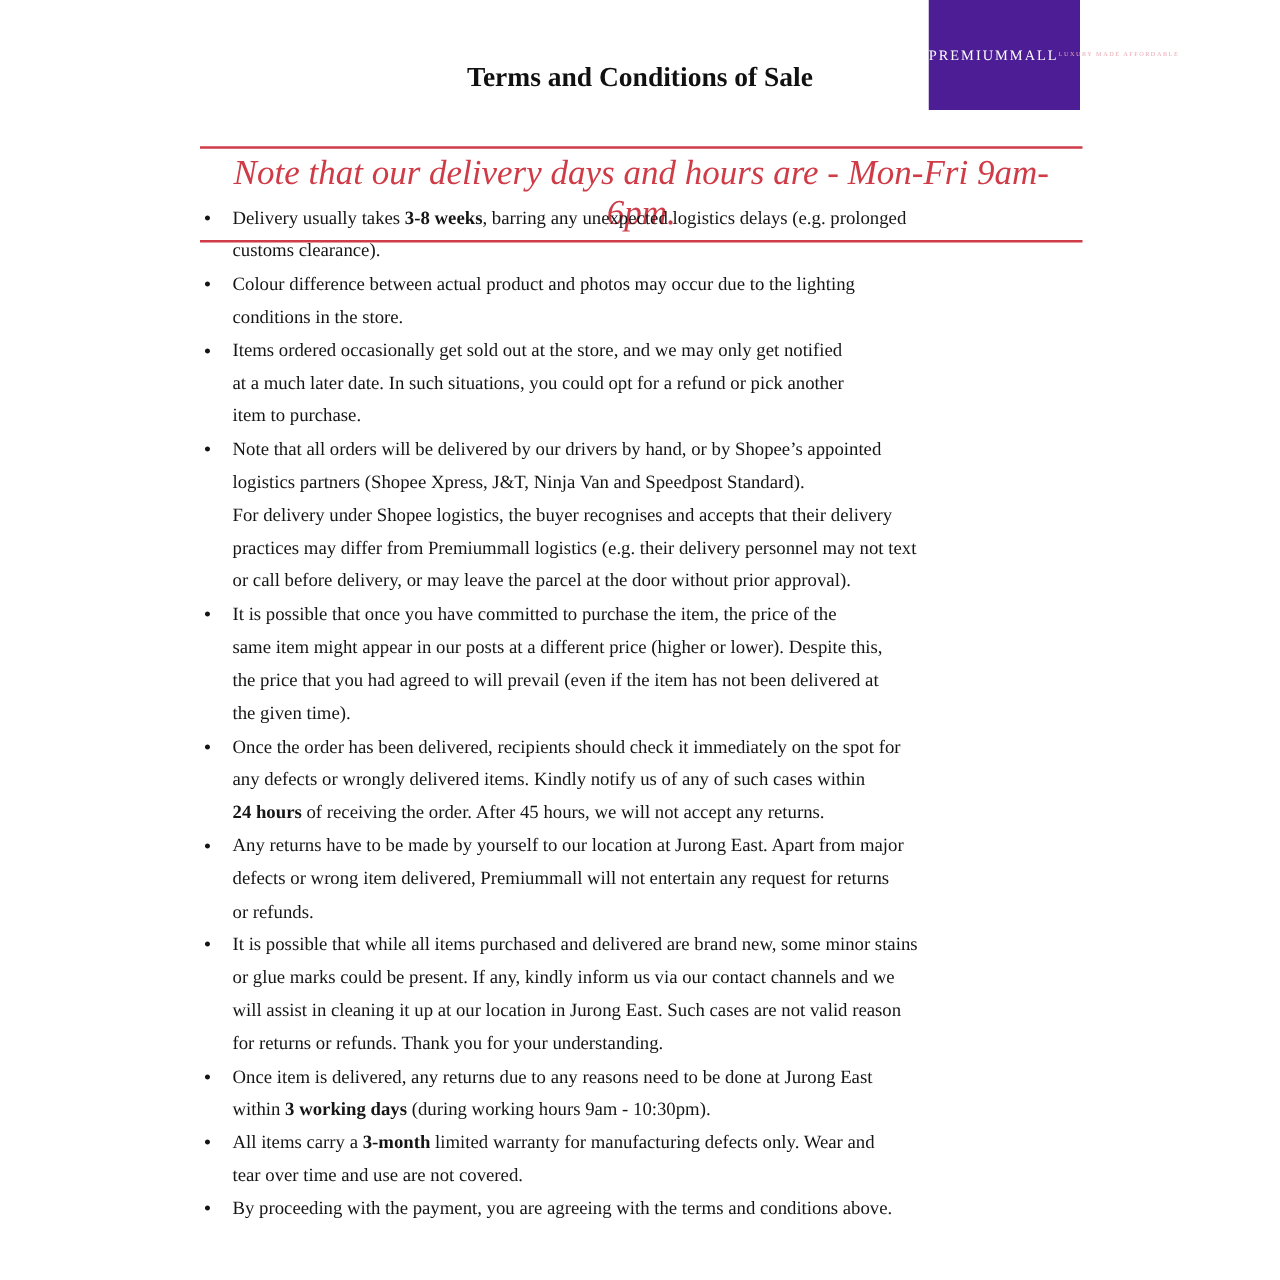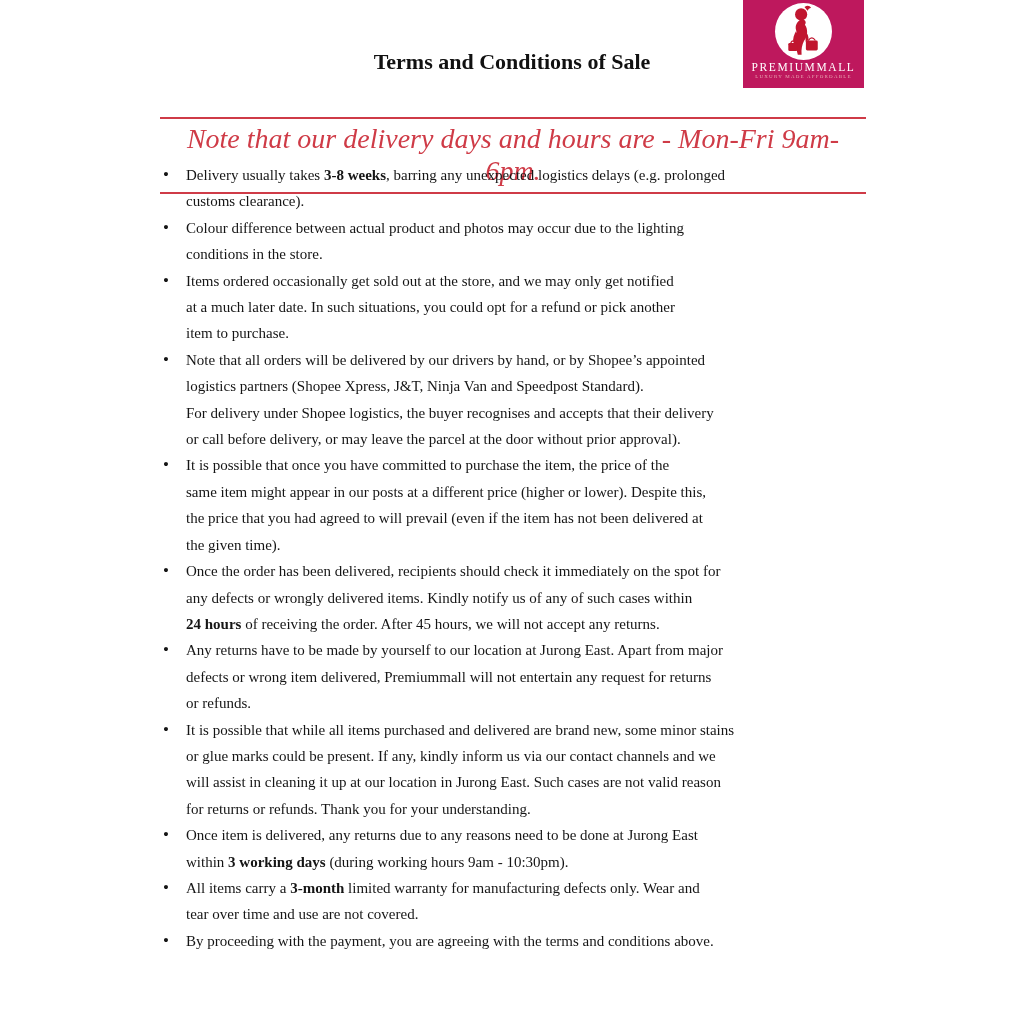--- a/index.html
+++ b/index.html
@@ -10,22 +10,22 @@
     color: #151515;
     position: relative;
     overflow: hidden;
   }
   .page { position: relative; width: 1024px; height: 1024px; background: #fff; }
 
   
   .logo {
     position: absolute; left: 743px; top: 0;
     width: 121px; height: 88px;
-    background: #be185d;
-    display: flex; flex-direction: column; align-items: center;
+    background: #4c1d95;
+    display: flex; flex-direction: row; align-items: center;
   }
   .logo-circle {
     width: 57px; height: 57px; margin-top: 3px;
     background: #ffffff; border-radius: 50%;
     display: flex; align-items: center; justify-content: center;
     overflow: hidden;
   }
   .logo-circle svg { width: 57px; height: 57px; display: block; }
   .brand {
     color: #ffffff; font-size: 11.5px; letter-spacing: 1.6px;
@@ -122,20 +122,21 @@
           <div class="line"><span>at a much later date. In such situations, you could opt for a refund or pick another</span></div>
           <div class="line"><span>item to purchase.</span></div>
         </div>
       </div>
       <div class="bullet-item">
         <span class="bullet-marker">•</span>
         <div class="bullet-body">
           <div class="line"><span>Note that all orders will be delivered by our drivers by hand, or by Shopee’s appointed</span></div>
           <div class="line"><span>logistics partners (Shopee Xpress, J&amp;T, Ninja Van and Speedpost Standard).</span></div>
           <div class="line"><span>For delivery under Shopee logistics, the buyer recognises and accepts that their delivery</span></div>
+          <div class="line"><span>practices may differ from Premiummall logistics (e.g. their delivery personnel may not text</span></div>
           <div class="line"><span>or call before delivery, or may leave the parcel at the door without prior approval).</span></div>
         </div>
       </div>
       <div class="bullet-item">
         <span class="bullet-marker">•</span>
         <div class="bullet-body">
           <div class="line"><span>It is possible that once you have committed to purchase the item, the price of the</span></div>
           <div class="line"><span>same item might appear in our posts at a different price (higher or lower). Despite this,</span></div>
           <div class="line"><span>the price that you had agreed to will prevail (even if the item has not been delivered at</span></div>
           <div class="line"><span>the given time).</span></div>

